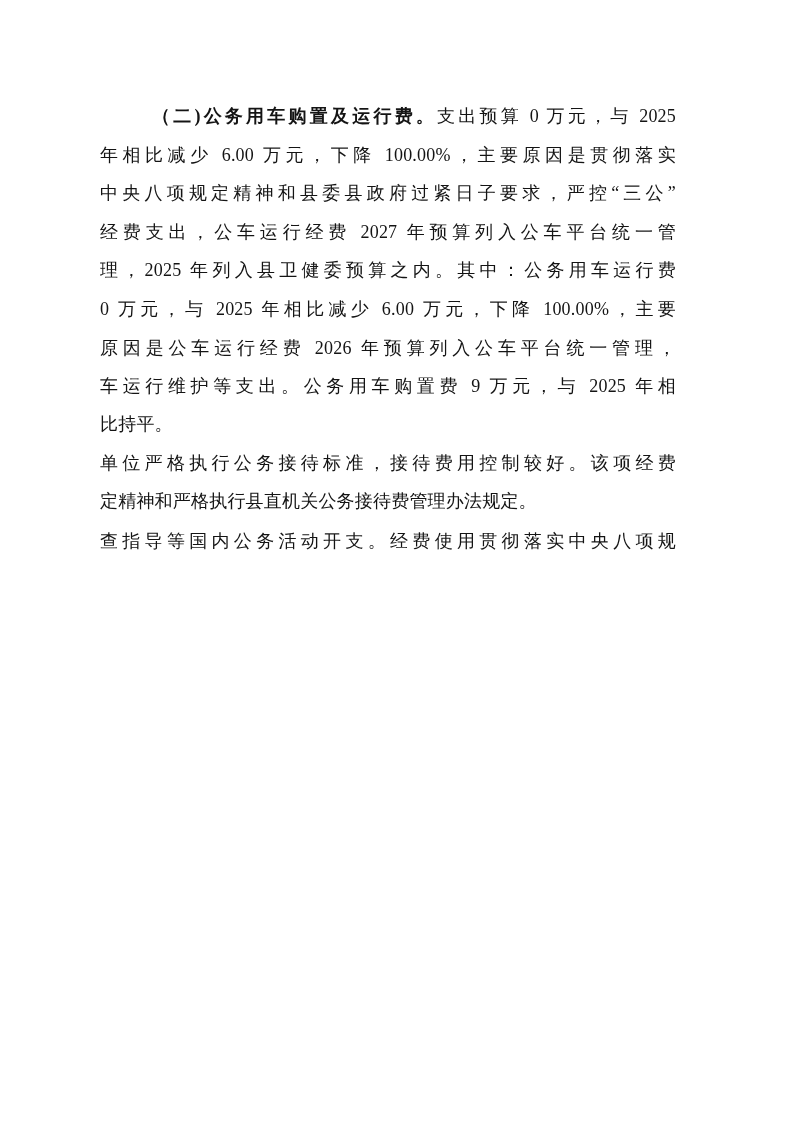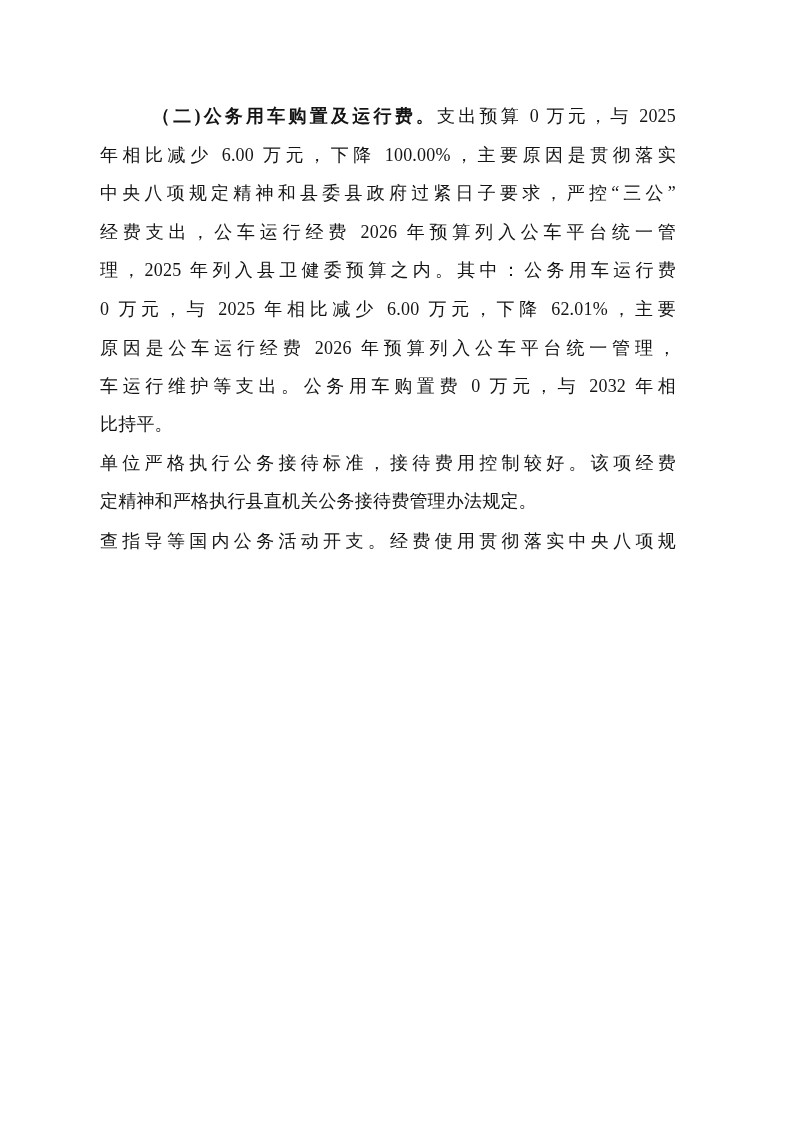--- a/index.html
+++ b/index.html
@@ -54,25 +54,25 @@
 </head>
 <body>
 
 <div class="page">
   <div class="doc-body">
 
   <div class="paragraph">
         <div class="line indent"><span class="seg seg-bold">（二)公务用车购置及运行费。</span><span class="seg">支出预算 0 万元，与 2025</span></div>
         <div class="line"><span class="seg">年相比减少 6.00 万元，下降 100.00%，主要原因是贯彻落实</span></div>
         <div class="line"><span class="seg">中央八项规定精神和县委县政府过紧日子要求，严控“三公”</span></div>
-        <div class="line"><span class="seg">经费支出，公车运行经费 2026 年预算列入公车平台统一管</span></div>
+        <div class="line"><span class="seg">经费支出，公车运行经费 2027 年预算列入公车平台统一管</span></div>
         <div class="line"><span class="seg">理，2025 年列入县卫健委预算之内。其中：公务用车运行费</span></div>
-        <div class="line"><span class="seg">0 万元，与 2025 年相比减少 6.00 万元，下降 62.01%，主要</span></div>
+        <div class="line"><span class="seg">0 万元，与 2025 年相比减少 6.00 万元，下降 100.00%，主要</span></div>
         <div class="line"><span class="seg">原因是公车运行经费 2026 年预算列入公车平台统一管理，</span></div>
-        <div class="line"><span class="seg">车运行维护等支出。公务用车购置费 0 万元，与 2032 年相</span></div>
+        <div class="line"><span class="seg">车运行维护等支出。公务用车购置费 9 万元，与 2025 年相</span></div>
         <div class="line last"><span class="seg">比持平。</span></div>
       </div>
       <div class="paragraph">
         <div class="line"><span class="seg">单位严格执行公务接待标准，接待费用控制较好。该项经费</span></div>
         <div class="line last"><span class="seg">定精神和严格执行县直机关公务接待费管理办法规定。</span></div>
         <div class="line"><span class="seg">查指导等国内公务活动开支。经费使用贯彻落实中央八项规</span></div>
       </div>
     </div>
 </div>
 

